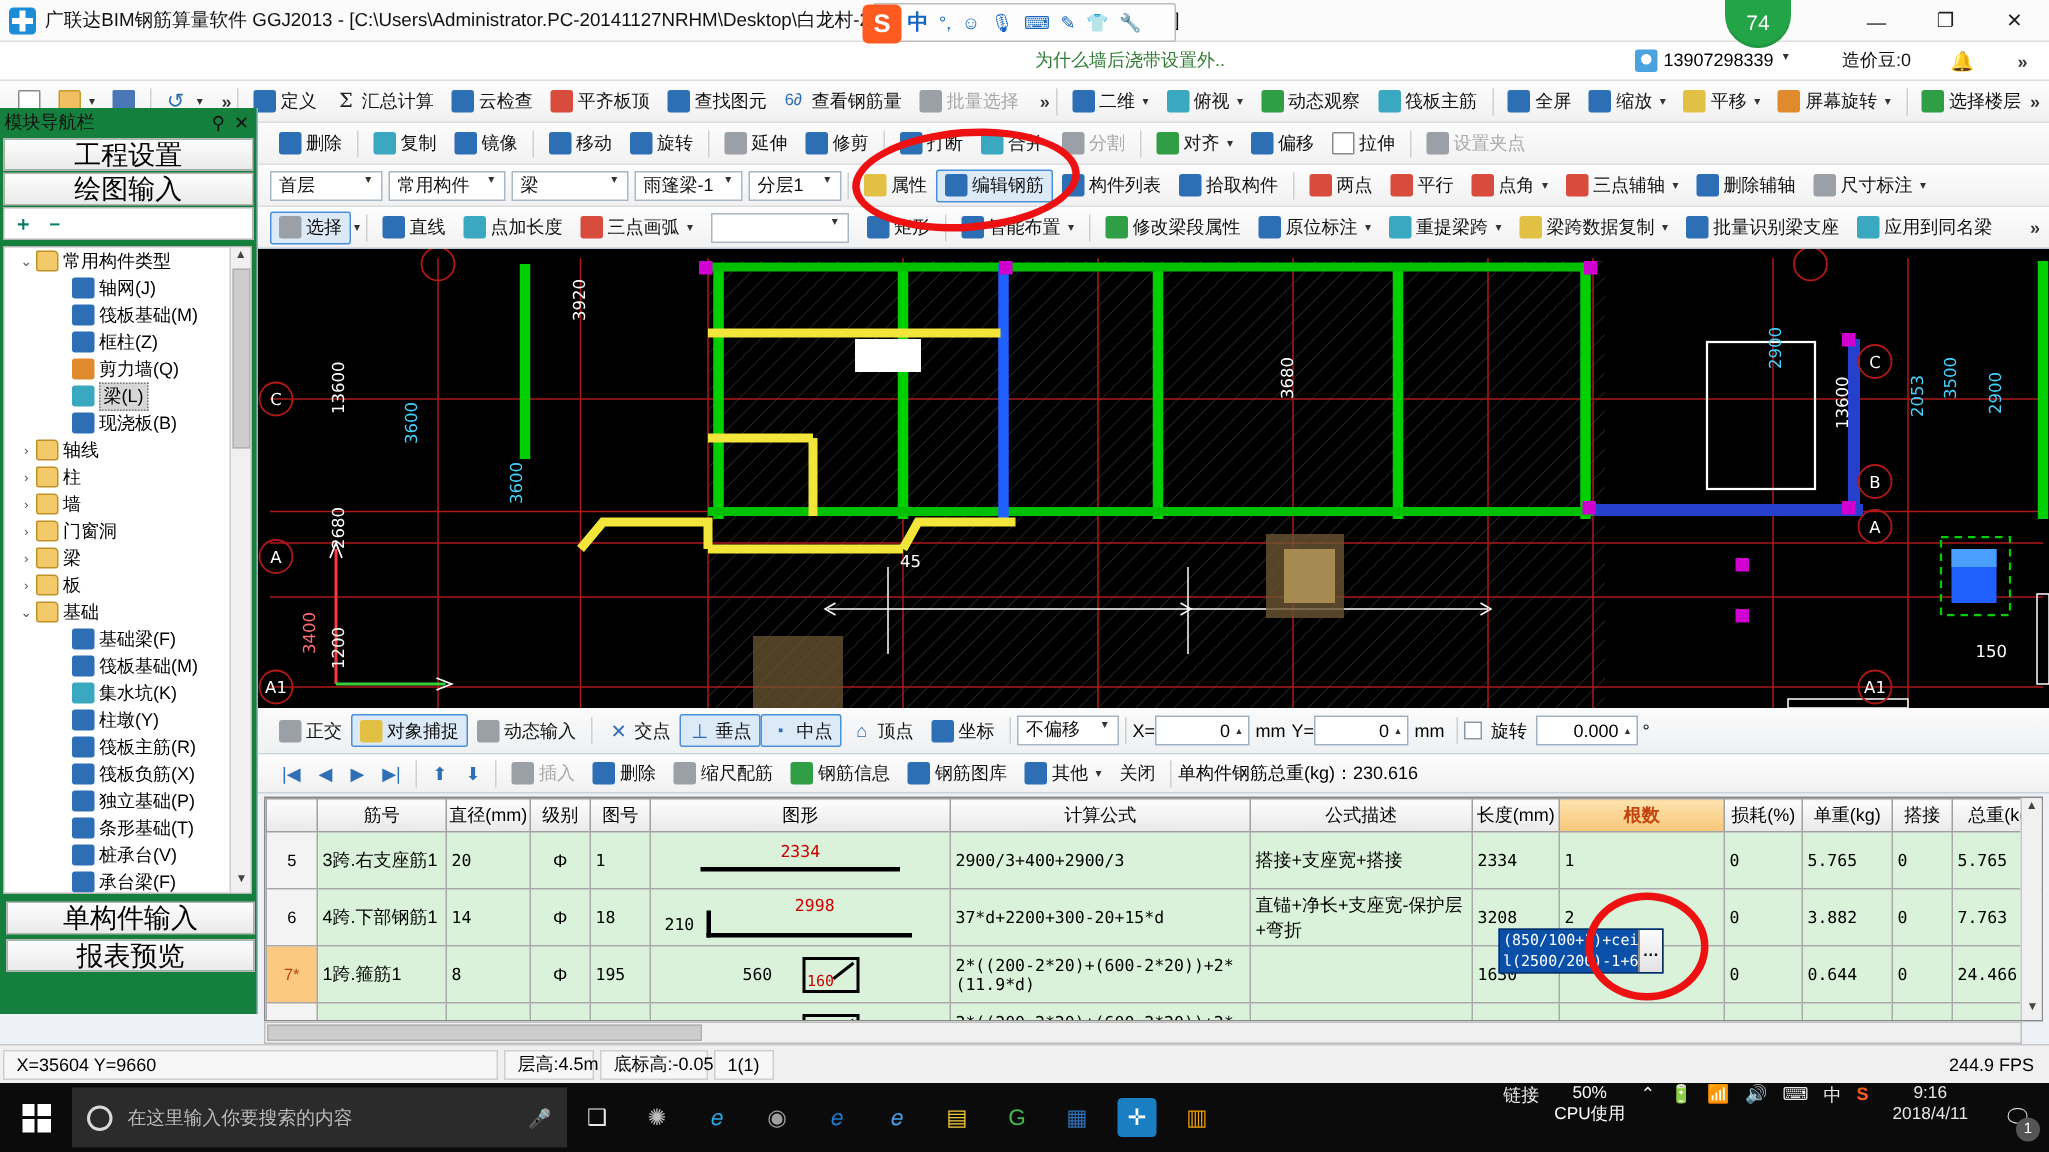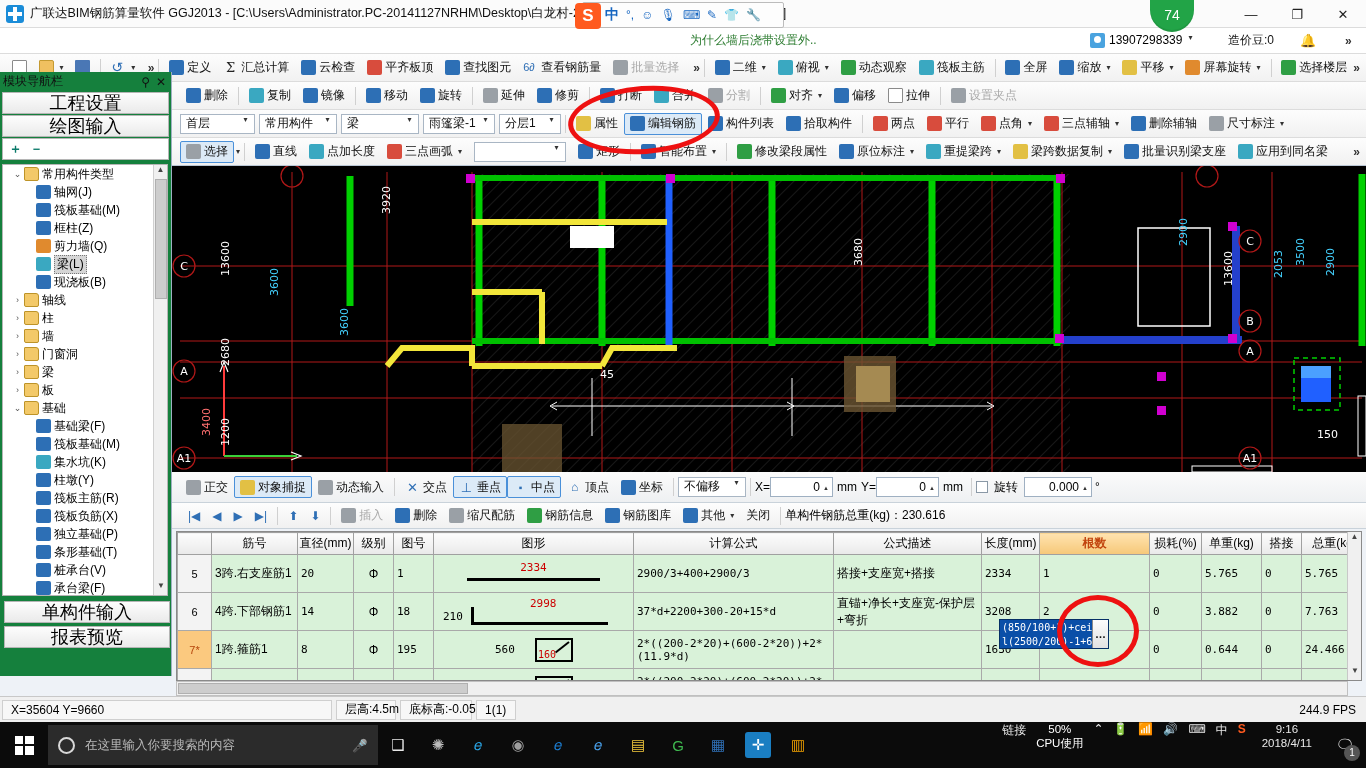--- a/index.html
+++ b/index.html
@@ -102,21 +102,21 @@
     border:1px solid #b5b5b5; display:flex; align-items:center; justify-content:center; font-size:18px;}
   .lp-tools{ height:22px; margin:1px 2px; background:#fff; border:1px solid #b5b5b5;
     display:flex; align-items:center; gap:8px; padding-left:6px; color:#0a7a6a; font-weight:bold; font-size:13px;}
   .tree{ position:absolute; left:2px; top:92px; width:166px; height:432px; background:#fff;
      border:1px solid #b5b5b5; overflow:hidden; }
   .tree-inner{ position:absolute; left:0; top:0; width:150px; }
   .tn{ height:18px; display:flex; align-items:center; font-size:12px; white-space:nowrap; color:#000;}
   .tn .exp{ width:13px; text-align:center; font-size:9px; color:#555; }
   .tn .ti2{ width:15px; height:14px; margin-right:3px; flex:none; }
   .tn.sel2 .lbl{ background:#d6d6d6; border:1px dotted #777; padding:0 2px; }
-  .ind1{ padding-left:8px; } .ind2{ padding-left:20px; }
+  .ind1{ padding-left:8px; } .ind2{ padding-left:32px; }
   .f-open{ background:#f3c969; border:1px solid #bd9328; border-radius:1px 3px 2px 2px; }
   .tscroll{ position:absolute; right:0; top:0; width:14px; height:100%; background:#f0f0f0; border-left:1px solid #d0d0d0;}
   .tscroll .up,.tscroll .dn{ height:14px; text-align:center; font-size:8px; color:#444; }
   .tscroll .thumb{ position:absolute; top:14px; left:1px; width:12px; height:120px; background:#cdcdcd; border:1px solid #b0b0b0;}
 
   
   .canvas{ position:absolute; left:172px; top:166px; width:1194px; height:306px;
     background:#000; overflow:hidden; }
   .canvas svg{ display:block; }
 

